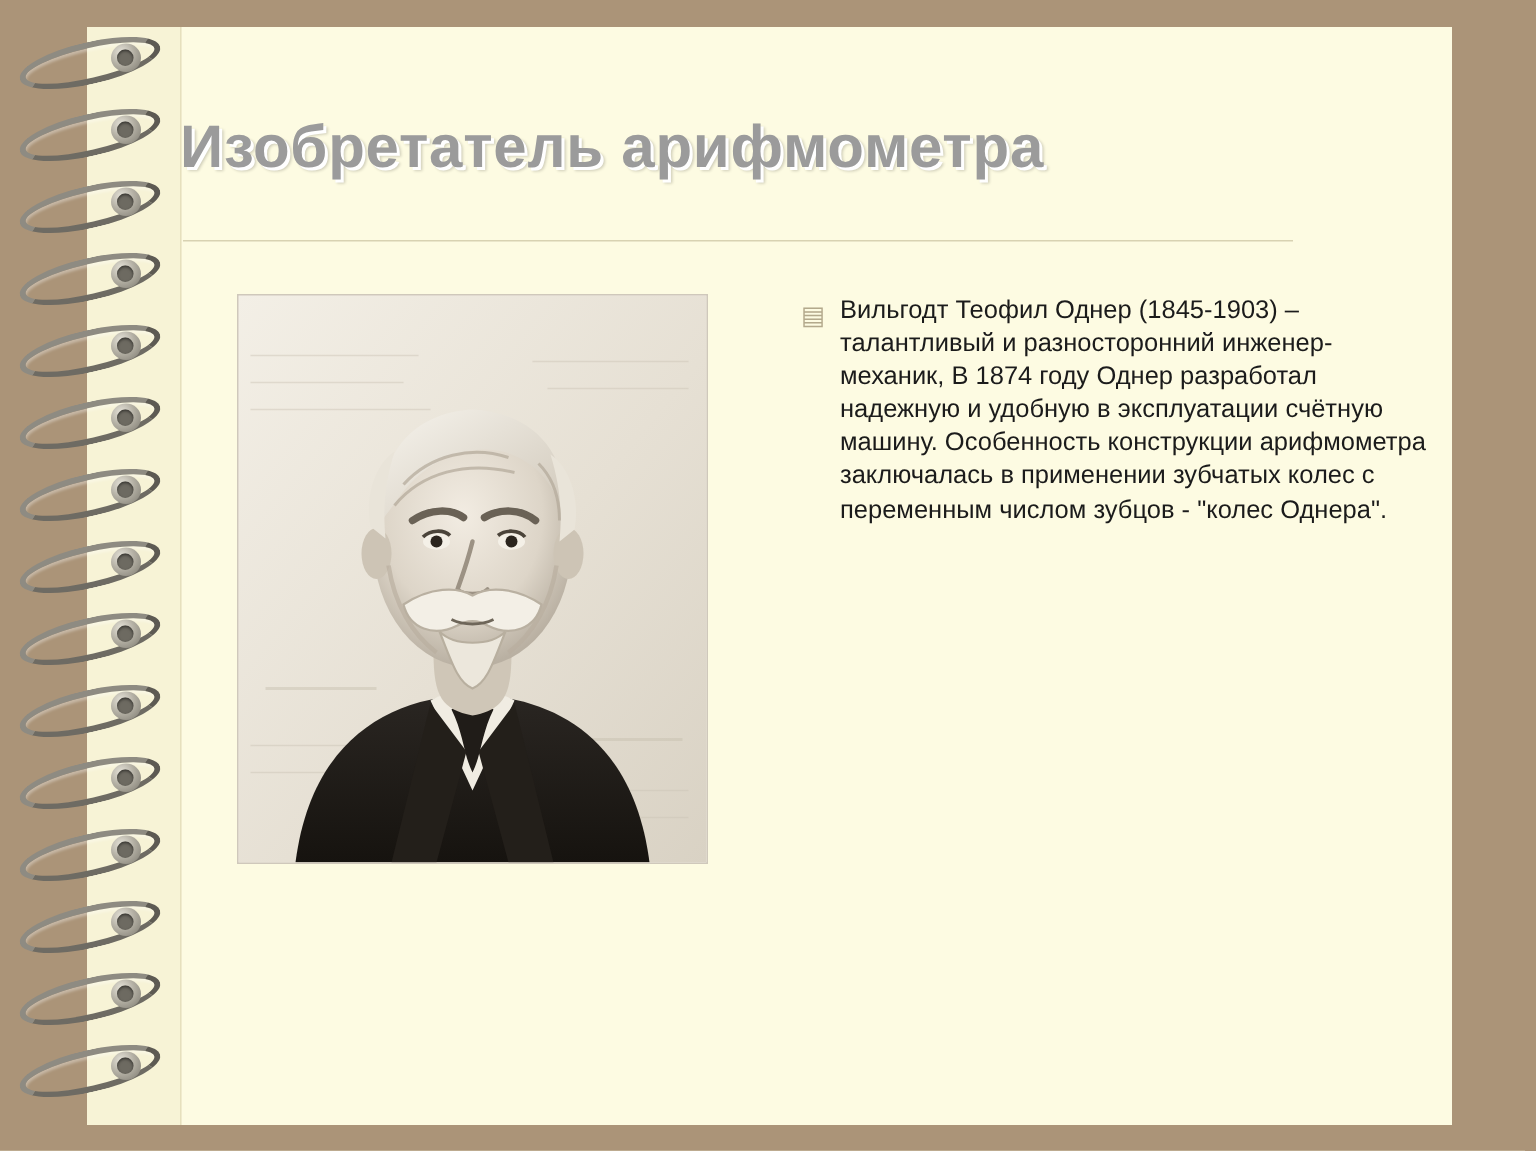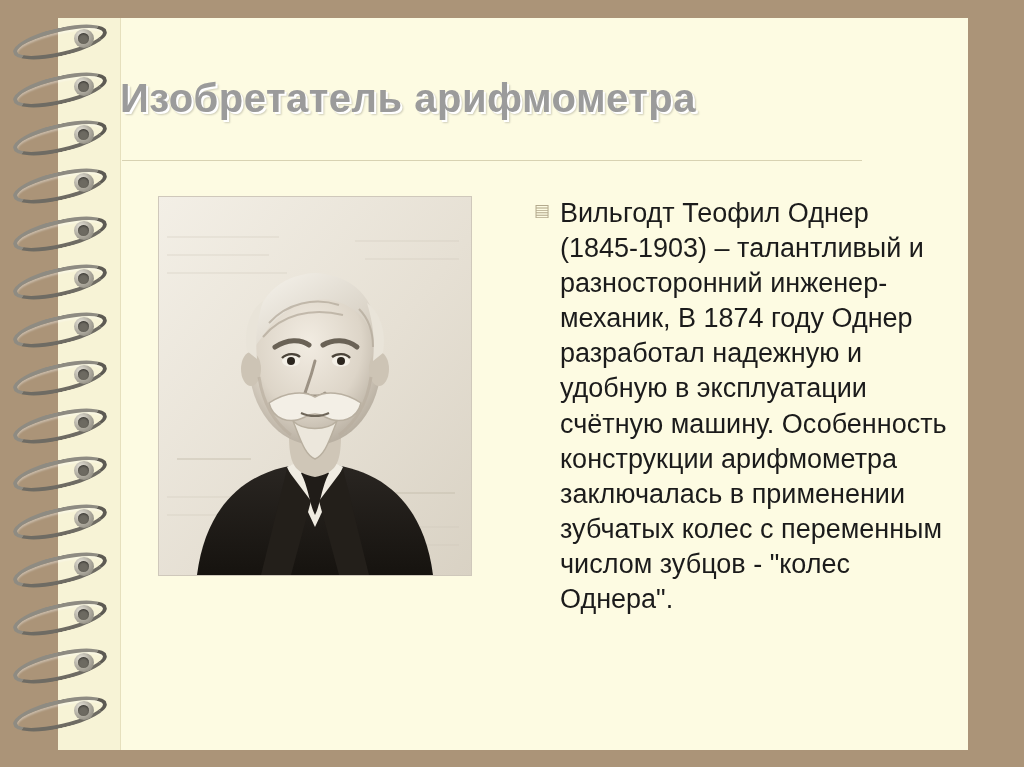--- a/index.html
+++ b/index.html
@@ -140,21 +140,21 @@
   .bullet-icon {
     flex: 0 0 auto;
     width: 26px;
     padding-top: 6px;
     color: #b3a98c;
     font-size: 17px;
     line-height: 1;
   }
   .bullet-text {
     flex: 1 1 auto;
-    font-size: 27px;
+    font-size: 17px;
     line-height: 1.30;
     color: #1b1b1b;
   }
 </style>
 </head>
 <body>
 
 <div class="slide">
 
   <div class="page"></div>

